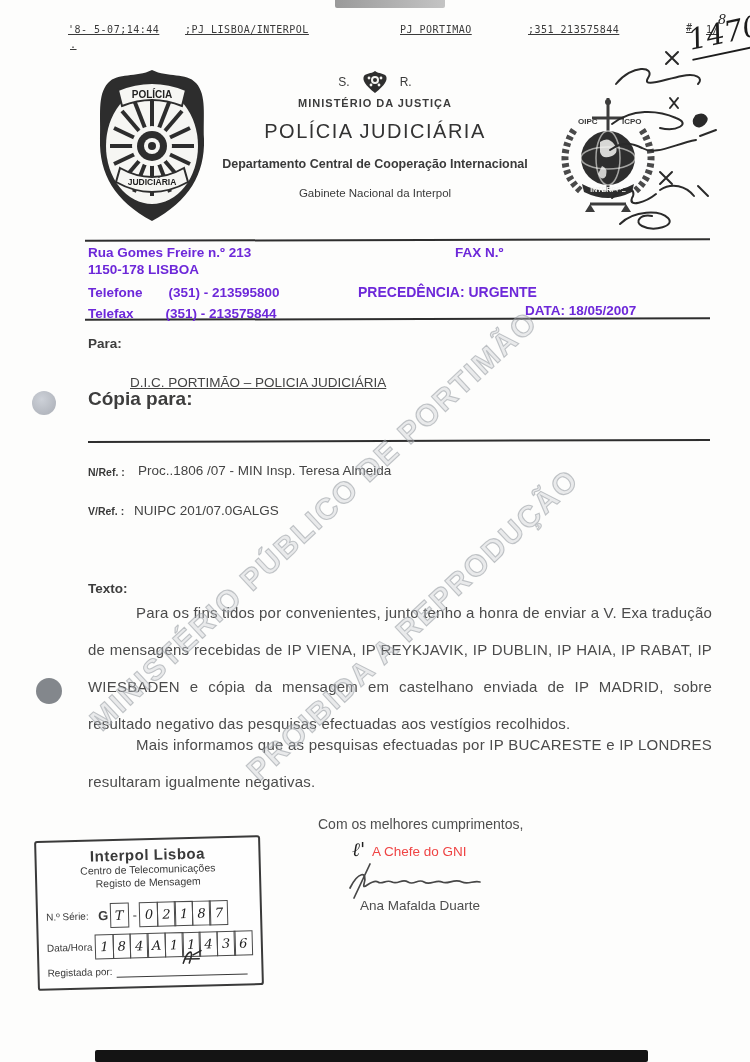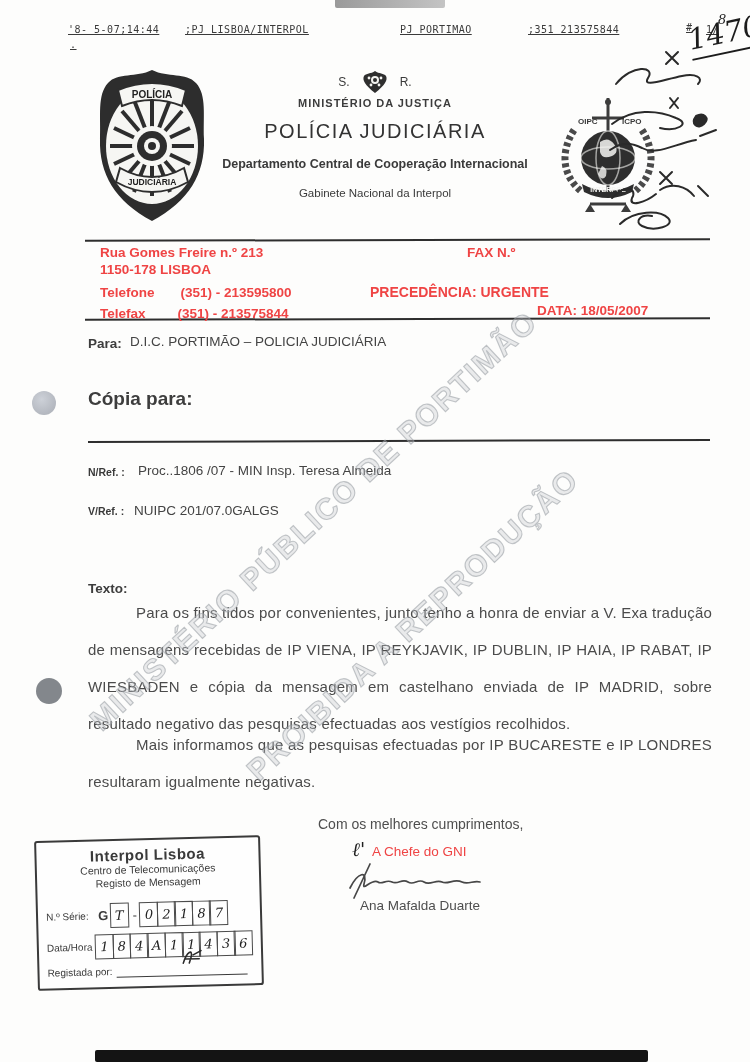--- a/index.html
+++ b/index.html
@@ -17,21 +17,21 @@
   .nowrap { white-space:nowrap; }
 
   
   .topbar { left:335px; top:0; width:110px; height:8px; background:linear-gradient(90deg,#9a9a9a,#c4c4c4); border-radius:0 0 2px 2px; }
   .sr-line { top:70px; left:260px; width:230px; font-size:12px; color:#3a3a3a; display:flex; align-items:center; justify-content:center; gap:12px; }
   .ministry { top:97px; left:230px; width:290px; font-size:11px; font-weight:bold; letter-spacing:1px; color:#3c3c3c; }
   .org { top:120px; left:200px; width:350px; font-size:20px; letter-spacing:1.5px; color:#333; }
   .dept { top:157px; left:180px; width:390px; font-size:12.5px; font-weight:bold; color:#3a3a3a; }
   .office { top:187px; left:230px; width:290px; font-size:11.5px; font-weight:normal; color:#3a3a3a; }
 
-  .addr { font-size:13.5px; font-weight:bold; color:#ef4444;margin-left:12px; }
+  .addr { font-size:13.5px; font-weight:bold; color:#6d28d9; }
   .lbl-sm { font-size:10.5px; font-weight:bold; color:#3a3a3a; }
   .val { font-size:13.5px; color:#444; }
 
   .bodytext {
     font-size:15px; line-height:37px; color:#4b4b4b; text-align:justify;
     letter-spacing:0.2px;
   }
   .indent { text-indent:48px; }
 
   
@@ -185,21 +185,21 @@
     <span>(351) - 213595800</span>
   </div>
   <div class="abs addr" style="left:358px; top:284px; font-size:14px;">PRECEDÊNCIA: URGENTE</div>
   <div class="abs addr nowrap" style="left:88px; top:306px; display:flex; gap:32px;">
     <span>Telefax</span>
     <span>(351) - 213575844</span>
   </div>
   <div class="abs addr" style="left:525px; top:303px;">DATA: 18/05/2007</div>
 
   <div class="abs bold" style="left:88px; top:336px; font-size:13.5px;">Para:</div>
-  <div class="abs val" style="left:130px; top:334px;">D.I.C. PORTIMÃO – POLICIA JUDICIÁRIA</div>
+  <div class="abs val" style="left:130px; top:375px;text-decoration:underline;">D.I.C. PORTIMÃO – POLICIA JUDICIÁRIA</div>
   <div class="abs bold" style="left:88px; top:388px; font-size:19px;">Cópia para:</div>
 
   <div class="abs lbl-sm" style="left:88px; top:466px;">N/Ref. :</div>
   <div class="abs val" style="left:138px; top:463px;">Proc..1806 /07 - MIN Insp. Teresa Almeida</div>
   <div class="abs lbl-sm" style="left:88px; top:505px;">V/Ref. :</div>
   <div class="abs val" style="left:134px; top:503px;">NUIPC 201/07.0GALGS</div>
 
 
   <div class="abs bold" style="left:88px; top:581px; font-size:13.5px;">Texto:</div>
   <div class="abs bodytext indent" style="left:88px; top:594px; width:624px;">Para os fins tidos por convenientes, junto tenho a honra de  enviar a V. Exa tradução de mensagens recebidas de IP VIENA, IP REYKJAVIK, IP DUBLIN, IP HAIA, IP RABAT, IP WIESBADEN e cópia da mensagem em castelhano enviada de IP MADRID, sobre resultado negativo das pesquisas efectuadas aos vestígios recolhidos.</div>

